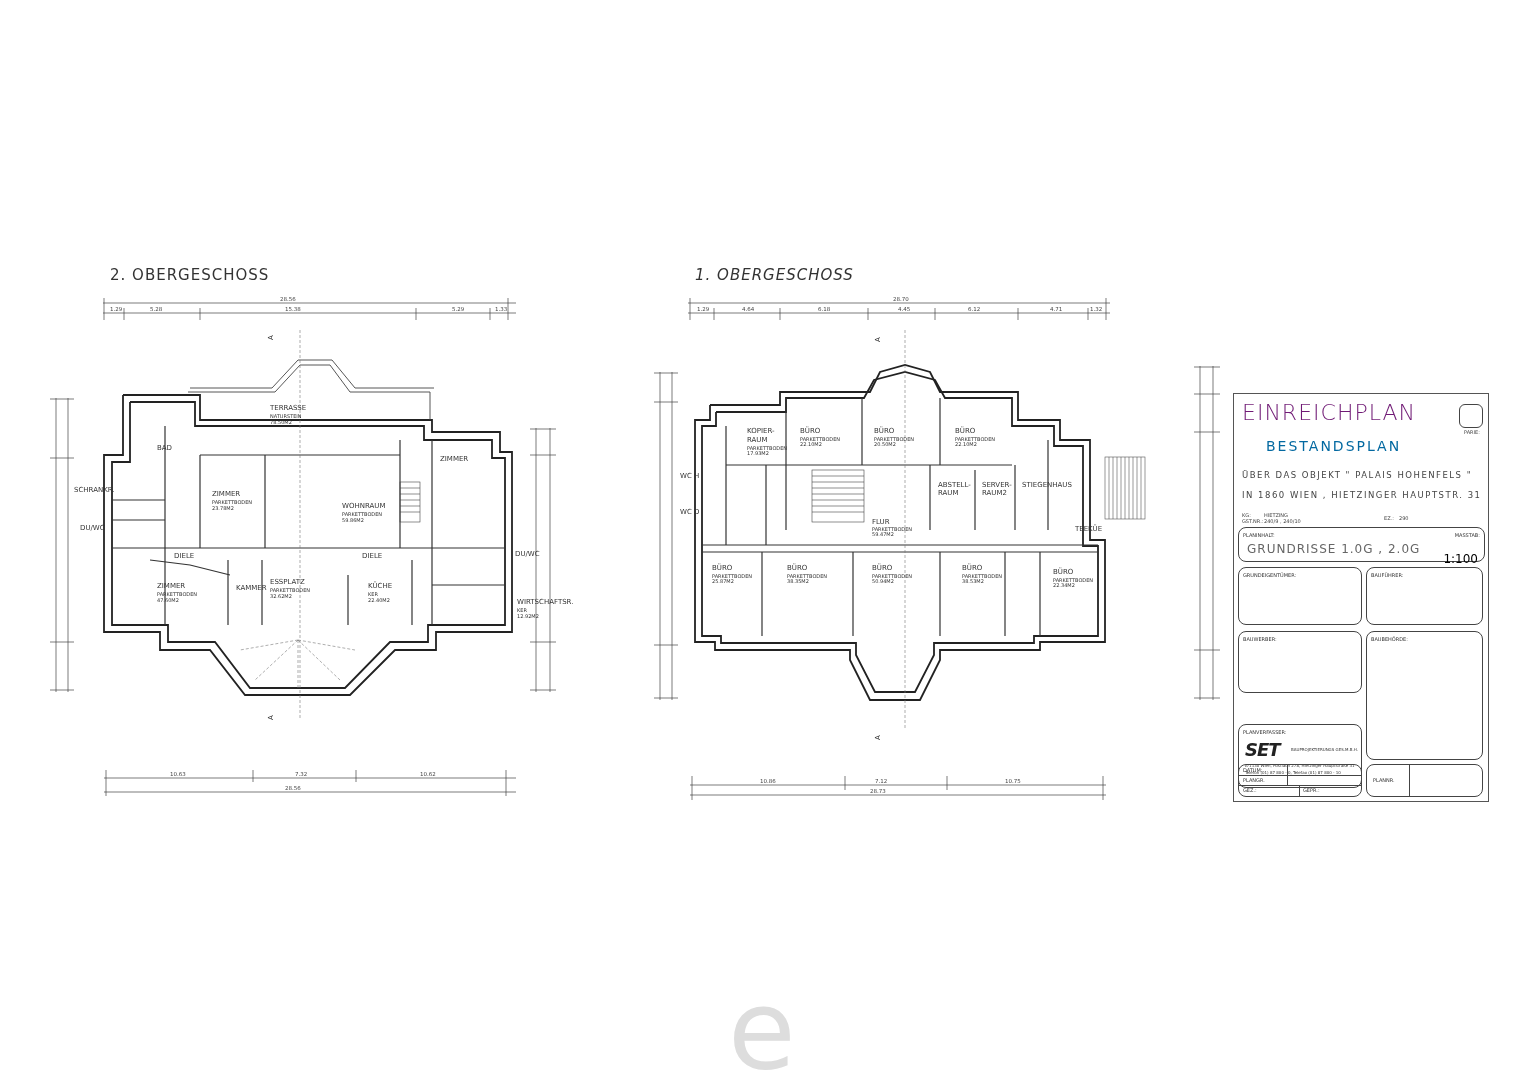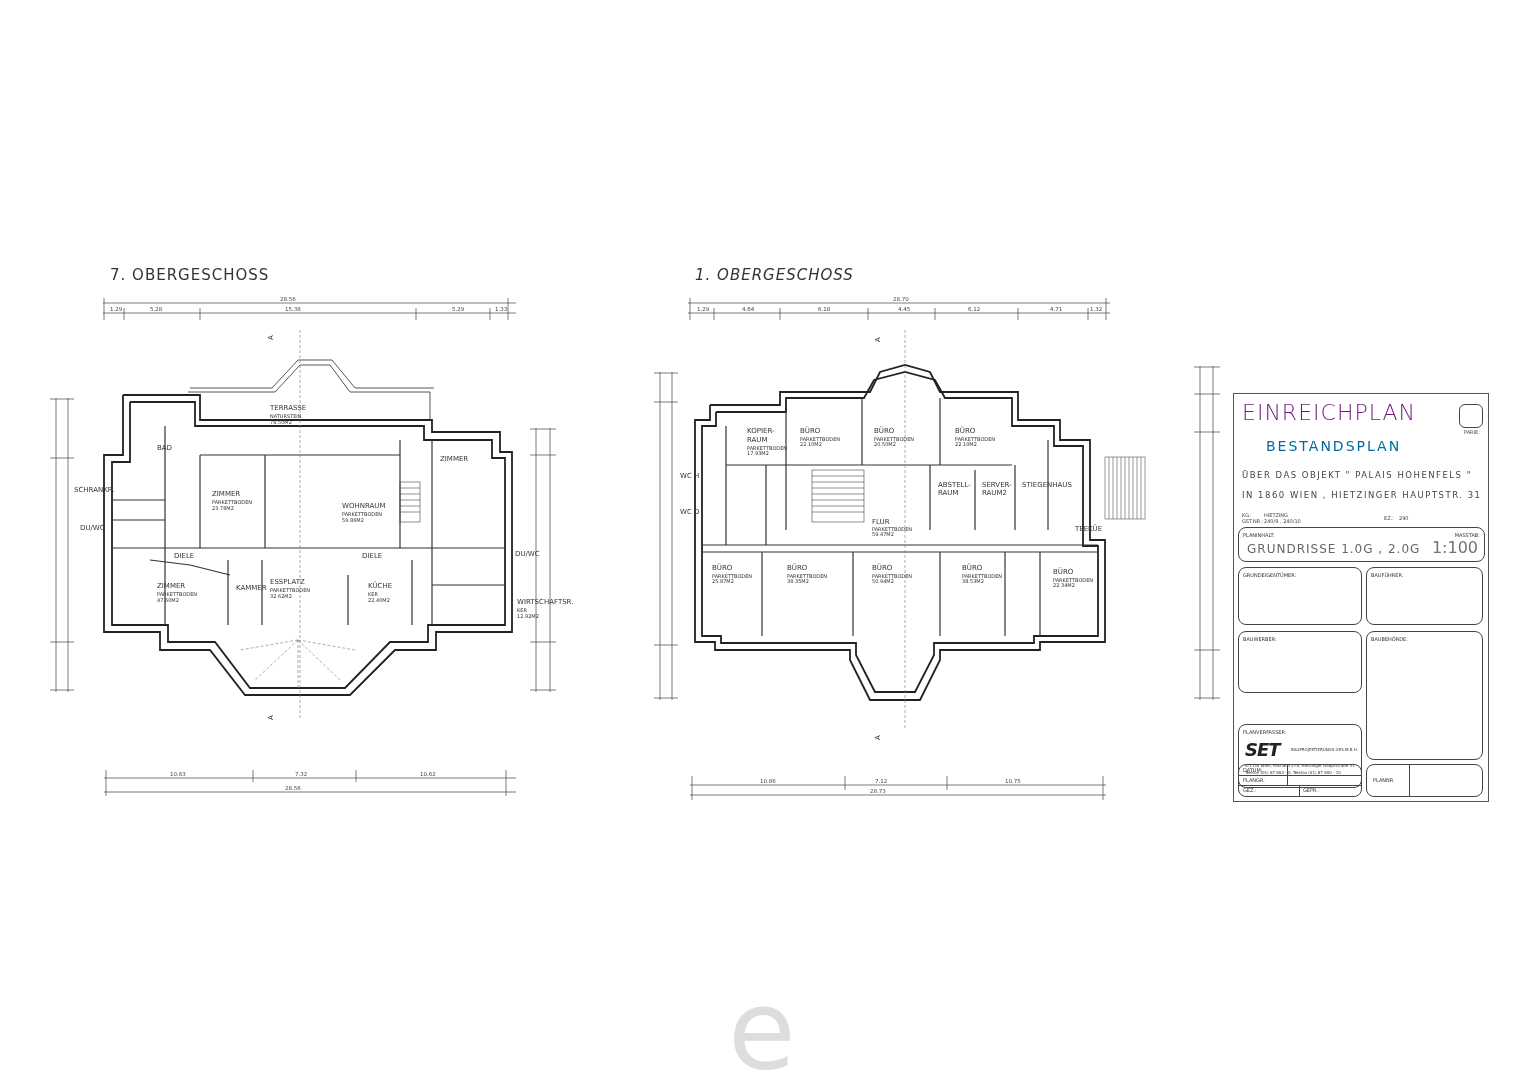--- a/index.html
+++ b/index.html
@@ -15,21 +15,21 @@
   .tb-med{position:absolute;font-size:14px;letter-spacing:2px;color:#0369a1;font-family:"DejaVu Sans",sans-serif;}
   .tb-line{position:absolute;font-size:8.5px;letter-spacing:1.5px;color:#444;font-family:"DejaVu Sans",sans-serif;}
   .tb-small{position:absolute;font-size:5px;color:#444;font-family:"DejaVu Sans",sans-serif;}
   .box{position:absolute;border:1px solid #444;border-radius:8px;}
   .box-label{position:absolute;left:4px;top:4px;font-size:5px;color:#333;font-family:"DejaVu Sans",sans-serif;}
   .watermark{position:absolute;left:728px;top:975px;font-size:110px;color:#ddd;font-family:"DejaVu Sans",sans-serif;line-height:1;}
 </style>
 </head>
 <body>
 
-<div class="abs plan-title" style="left:110px;top:266px;">7. OBERGESCHOSS</div>
+<div class="abs plan-title" style="left:110px;top:266px;">2. OBERGESCHOSS</div>
 
 <svg width="1527" height="1080" viewBox="0 0 1527 1080">
   <g stroke="#444" stroke-width="0.7" fill="none">
 
     <line x1="103" y1="303" x2="516" y2="303"></line>
     <line x1="103" y1="313" x2="516" y2="313"></line>
     <line x1="104" y1="298" x2="104" y2="320"></line>
       <line x1="124" y1="308" x2="124" y2="320"></line>
     <line x1="200" y1="308" x2="200" y2="320"></line>
       <line x1="416" y1="308" x2="416" y2="320"></line>
@@ -316,21 +316,21 @@
   <div class="tb-small" style="left:30px;top:118px;">HIETZING</div>
   <div class="tb-small" style="left:8px;top:124px;">GST.NR.:</div>
   <div class="tb-small" style="left:30px;top:124px;">240/9 , 240/10</div>
   <div class="tb-small" style="left:150px;top:121px;">EZ.:</div>
   <div class="tb-small" style="left:165px;top:121px;">290</div>
 
   <div class="box" style="left:4px;top:133px;width:245px;height:33px;">
     <div class="box-label">PLANINHALT:</div>
     <div class="abs" style="right:4px;top:4px;font-size:5px;">MASSTAB:</div>
     <div class="abs" style="left:8px;top:14px;font-size:12px;color:#666;letter-spacing:1px;">GRUNDRISSE  1.0G , 2.0G</div>
-    <div class="abs" style="right:6px;top:10px;font-size:16px;color:#737373;">1:100</div>
+    <div class="abs" style="right:6px;top:24px;font-size:12px;color:#000000;">1:100</div>
   </div>
 
   <div class="box" style="left:4px;top:173px;width:122px;height:56px;">
     <div class="box-label">GRUNDEIGENTÜMER:</div>
   </div>
   <div class="box" style="left:132px;top:173px;width:115px;height:56px;">
     <div class="box-label">BAUFÜHRER:</div>
   </div>
   <div class="box" style="left:4px;top:237px;width:122px;height:60px;">
     <div class="box-label">BAUWERBER:</div>

